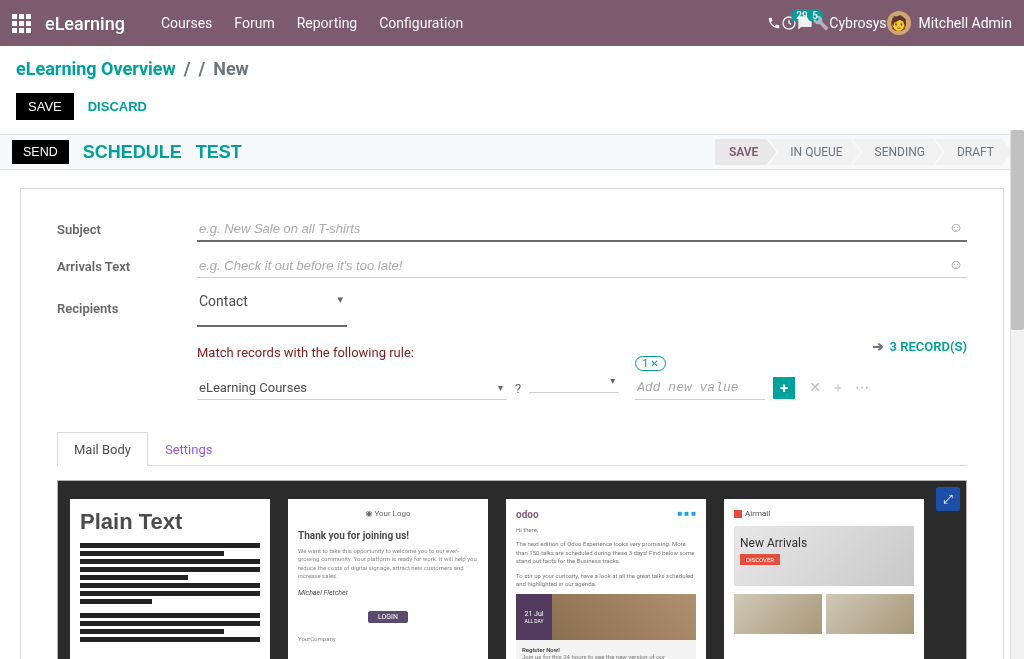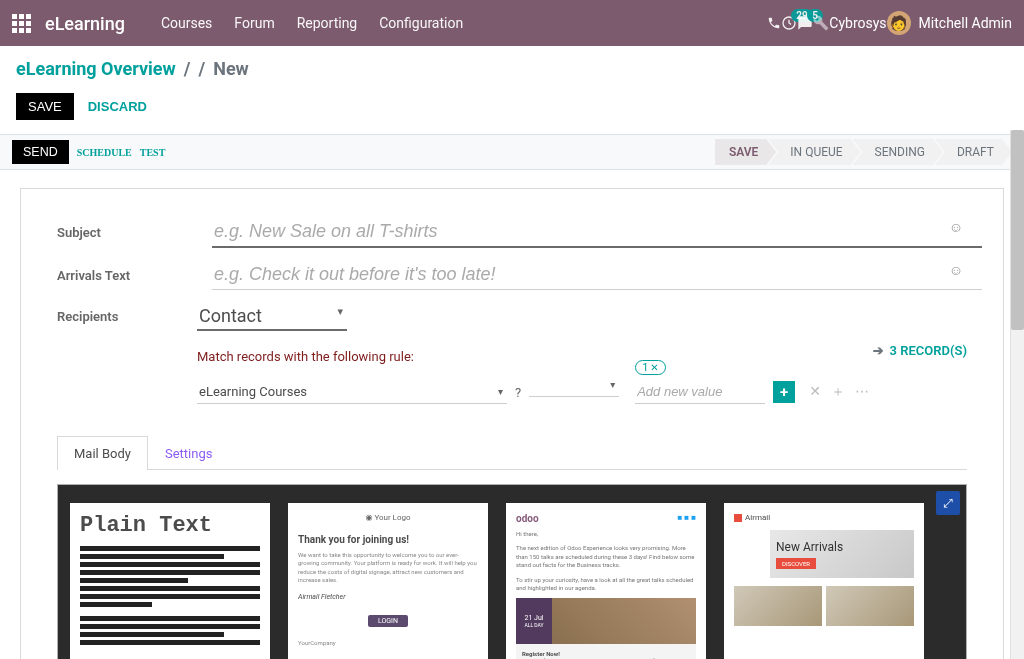--- a/index.html
+++ b/index.html
@@ -21,67 +21,67 @@
 .breadcrumb { font-size: 18px; display: flex; gap: 8px; align-items: center; font-weight: bold; }
 .breadcrumb a { color: #00A09D; text-decoration: none; cursor: pointer; }
 .breadcrumb .sep { color: #6c757d; }
 .breadcrumb .current { color: #6c757d; }
 
 .action-buttons { padding: 6px 16px 14px; display: flex; gap: 14px; align-items: center; }
 .btn-primary { background: #000000; color: #fff; border: none; padding: 6px 12px; font-size: 13px; font-weight: 400; cursor: pointer; }
 .btn-link { color: #00A09D; background: none; border: none; font-size: 13px; font-weight: 600; cursor: pointer; }
 
 .status-bar { background: #f8f9fa; border-top: 1px solid #dee2e6; border-bottom: 1px solid #dee2e6; display: flex; align-items: center; padding: 4px 12px; }
-.status-bar .left-btns { display: flex; gap: 8px; align-items: center; }
+.status-bar .left-btns { display: flex; gap: 14px; align-items: center; }
 .status-bar .btn-primary { padding: 5px 11px; font-size: 12.5px; }
-.status-bar .btn-link { font-size: 10px; font-family: Liberation Serif, serif; }
+.status-bar .btn-link { font-size: 18px; }
 .status-bar .stages { margin-left: auto; display: flex; }
 .stage { position: relative; padding: 6px 18px 6px 22px; font-size: 12px; color: #6c757d; background: #f1f1f1; margin-left: -8px; clip-path: polygon(0 0, calc(100% - 10px) 0, 100% 50%, calc(100% - 10px) 100%, 0 100%, 10px 50%); cursor: pointer; }
 .stage:first-child { clip-path: polygon(0 0, calc(100% - 10px) 0, 100% 50%, calc(100% - 10px) 100%, 0 100%); margin-left: 0; padding-left: 14px; }
 .stage.active { color: #7C5B6E; font-weight: 600; background: #e9e7e8; }
 
 .form-sheet { margin: 18px 20px 0; border: 1px solid #d9d9d9; background: #fff; padding: 28px 36px 0; position: relative; height: 478px; overflow: hidden; }
 .form-row { display: flex; align-items: center; margin-bottom: 12px; }
 .form-label { width: 140px; font-weight: 600; color: #666; font-size: 13px; }
 .form-field { flex: 1; position: relative; }
-.form-input { width: 100%; border: none; border-bottom: 1px solid #cfcfcf; padding: 4px 24px 4px 2px; font-size: 18px; background: transparent; color: #4c4c4c; outline: none; margin-left: 15px; }
+.form-input { width: 100%; border: none; border-bottom: 1px solid #cfcfcf; padding: 4px 24px 4px 2px; font-size: 13px; background: transparent; color: #4c4c4c; outline: none; }
 .form-input.subject { border-bottom: 2px solid #6b6b6b; }
 .form-input::placeholder { color: #aaa; font-style: italic; }
 .emoji-icon { position: absolute; right: 4px; top: 2px; color: #888; cursor: pointer; font-size: 14px; }
-.select-field { border: none; border-bottom: 2px solid #6b6b6b; padding: 3px 20px 3px 2px; font-size: 18px; background: transparent; width: 150px; cursor: pointer; position: relative; }
+.select-field { border: none; border-bottom: 2px solid #6b6b6b; padding: 3px 20px 16px 2px; font-size: 14px; background: transparent; width: 150px; cursor: pointer; position: relative; }
 .select-field::after { content: '▾'; position: absolute; right: 4px; font-size: 11px; color: #666; }
 
 .match-label { margin-left: 140px; color: #7f1d1d; margin-bottom: 10px; margin-top: 6px; }
 .records-link { float: right; color: #00A09D; font-weight: 600; cursor: pointer; display: flex; align-items: center; gap: 6px; }
 .records-link .arrow { color: #6c757d; }
 
 .rule-row { margin-left: 140px; display: flex; gap: 8px; align-items: center; margin-top: 6px; }
 .rule-input { border: none; border-bottom: 1px solid #cfcfcf; padding: 4px 20px 4px 2px; font-size: 13px; width: 310px; position: relative; }
 .rule-input.small { width: 90px; }
 .rule-input .caret { position: absolute; right: 4px; bottom: 6px; font-size: 10px; color: #666; }
 .q-mark { color: #666; font-size: 13px; }
 .value-col { margin-left: 8px; position: relative; }
 .tag-chip { position: absolute; top: -20px; left: 0; border: 1px solid #00A09D; color: #00A09D; border-radius: 10px; font-size: 11px; padding: 0 6px; display: inline-flex; align-items: center; gap: 2px; }
 .tag-chip .x { font-size: 10px; cursor: pointer; }
-.value-input { border: none; border-bottom: 1px solid #cfcfcf; padding: 4px 2px; font-size: 13px; width: 130px; }
+.value-input { border: none; border-bottom: 1px solid #cfcfcf; padding: 4px 2px; font-size: 13px; width: 130px; font-family: Liberation Mono, monospace; }
 .value-input::placeholder { color: #aaa; font-style: italic; }
 .add-btn { background: #00A09D; color: #fff; width: 22px; height: 22px; display: flex; align-items: center; justify-content: center; font-size: 15px; font-weight: bold; cursor: pointer; }
 .rule-actions { display: flex; gap: 10px; margin-left: 6px; color: #bbb; font-size: 14px; }
 .rule-actions span { cursor: pointer; }
 
 .tabs { display: flex; margin-top: 32px; border-bottom: 1px solid #d9d9d9; }
 .tab { padding: 9px 16px; font-size: 13px; cursor: pointer; color: #8b5cf6; border: 1px solid transparent; border-bottom: none; margin-bottom: -1px; }
 .tab.active { border-color: #d9d9d9; background: #fff; color: #4c4c4c; }
 
 .mail-body { margin-top: 14px; border: 1px solid #b0b0b0; position: relative; height: 210px; overflow: hidden; }
 .expand-btn { position: absolute; top: 6px; right: 6px; width: 24px; height: 24px; background: #1d4ea8; color: #fff; display: flex; align-items: center; justify-content: center; font-size: 12px; cursor: pointer; border-radius: 2px; z-index: 2; }
 .templates { background: #2b2b2b; padding: 18px 12px 0; height: 100%; display: flex; gap: 18px; overflow-x: auto; }
 .template { background: #fff; width: 200px; flex-shrink: 0; height: 180px; padding: 10px; font-size: 8px; overflow: hidden; cursor: pointer; }
 
-.tpl-plain h3 { font-size: 22px; font-family: Liberation Mono, monospace; margin-bottom: 8px; }
+.tpl-plain h3 { font-size: 22px; font-family: Liberation Sans, sans-serif; margin-bottom: 8px; }
 .tpl-plain .line { height: 5px; background: #222; margin-bottom: 3px; }
 .tpl-plain .line.w80 { width: 80%; }
 .tpl-plain .line.w60 { width: 60%; }
 .tpl-plain .line.w40 { width: 40%; }
 
 .tpl-thank { text-align: left; }
 .tpl-thank .logo { text-align: center; color: #666; font-size: 8px; margin-bottom: 12px; }
 .tpl-thank h4 { font-size: 10px; margin-bottom: 6px; }
 .tpl-thank p { font-size: 6px; color: #888; line-height: 1.4; margin-bottom: 8px; }
 .tpl-thank .sig { font-style: italic; margin-bottom: 10px; font-size: 7px; }
@@ -90,21 +90,21 @@
 .tpl-odoo .hdr { display: flex; justify-content: space-between; margin-bottom: 6px; }
 .tpl-odoo .brand-o { color: #875A7B; font-weight: bold; font-size: 10px; }
 .tpl-odoo p { font-size: 6px; color: #777; line-height: 1.4; margin-bottom: 6px; }
 .tpl-odoo .banner { background: #614a6e; height: 46px; margin-top: 6px; display: flex; }
 .tpl-odoo .date-box { background: #513a5e; width: 36px; color: #fff; display: flex; flex-direction: column; align-items: center; justify-content: center; font-size: 7px; }
 .tpl-odoo .banner-img { flex: 1; background: linear-gradient(45deg, #8a7050, #b09070); }
 .tpl-odoo .reg { background: #f4f4f4; padding: 6px; font-size: 6px; }
 
 .tpl-arrivals .hdr { display: flex; align-items: center; gap: 3px; font-size: 8px; margin-bottom: 8px; }
 .tpl-arrivals .red-sq { width: 8px; height: 8px; background: #e74c3c; }
-.tpl-arrivals .hero { position: relative; height: 48px; background: linear-gradient(135deg, #e8e8e8, #c8c8c8); margin-bottom: 8px; margin-left: 36px; }
+.tpl-arrivals .hero { position: relative; height: 60px; background: linear-gradient(135deg, #e8e8e8, #c8c8c8); margin-bottom: 8px; }
 .tpl-arrivals .hero-txt { position: absolute; left: 6px; top: 10px; }
 .tpl-arrivals .hero-txt h4 { font-size: 12px; font-weight: 400; color: #333; }
 .tpl-arrivals .cta { background: #e74c3c; color: #fff; padding: 2px 6px; font-size: 6px; display: inline-block; margin-top: 4px; }
 .tpl-arrivals .grid { display: flex; gap: 4px; }
 .tpl-arrivals .grid div { flex: 1; height: 40px; background: linear-gradient(135deg, #d0c8b8, #a89878); }
 
 .outer-scrollbar { position: fixed; right: 0; top: 130px; bottom: 0; width: 14px; background: #f1f1f1; border-left: 1px solid #e0e0e0; }
 .outer-scrollbar .thumb { background: #c1c1c1; width: 100%; height: 200px; border-radius: 2px; }
 
 svg { display: block; }
@@ -272,21 +272,21 @@
         <div class="line"></div>
           <div class="line"></div>
           <div class="line w80"></div>
           <div class="line"></div>
       </div>
 
       <div class="template tpl-thank">
         <div class="logo">◉ Your Logo</div>
         <h4>Thank you for joining us!</h4>
         <p>We want to take this opportunity to welcome you to our ever-growing community. Your platform is ready for work. It will help you reduce the costs of digital signage, attract new customers and increase sales.</p>
-        <div class="sig">Airmail Fletcher</div>
+        <div class="sig">Michael Fletcher</div>
         <div style="text-align:center"><span class="login-pill">LOGIN</span></div>
         <p style="margin-top:12px">YourCompany</p>
       </div>
 
       <div class="template tpl-odoo">
         <div class="hdr">
             <span class="brand-o">odoo</span>
             <span style="color:#1da1f2">■ ■ ■</span>
           </div>
         <p>Hi there,</p>

